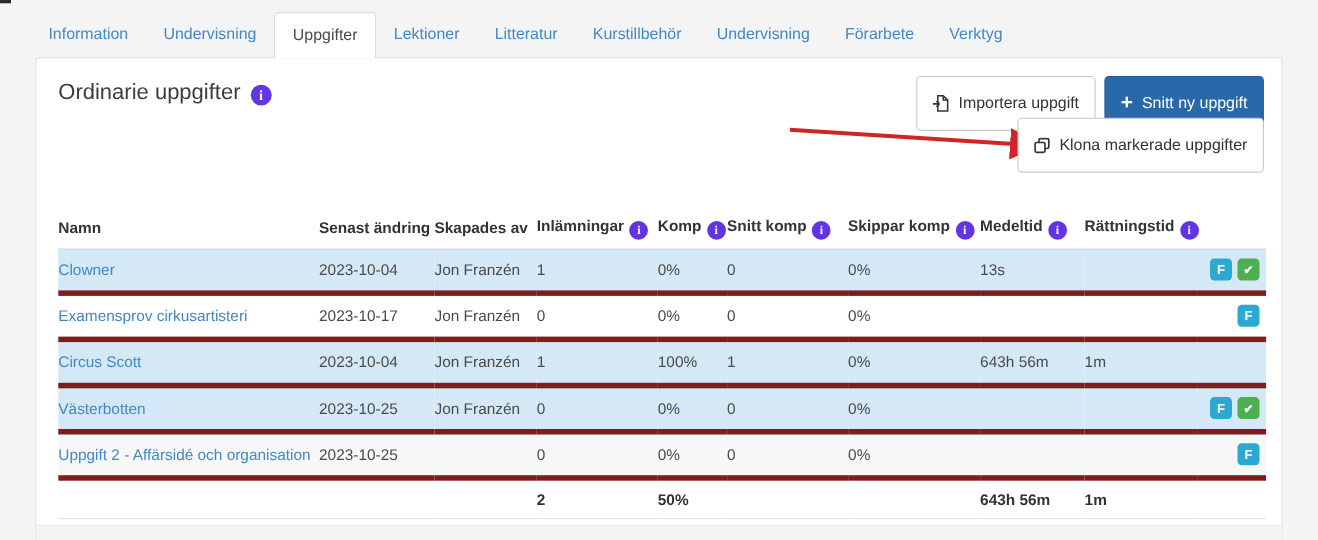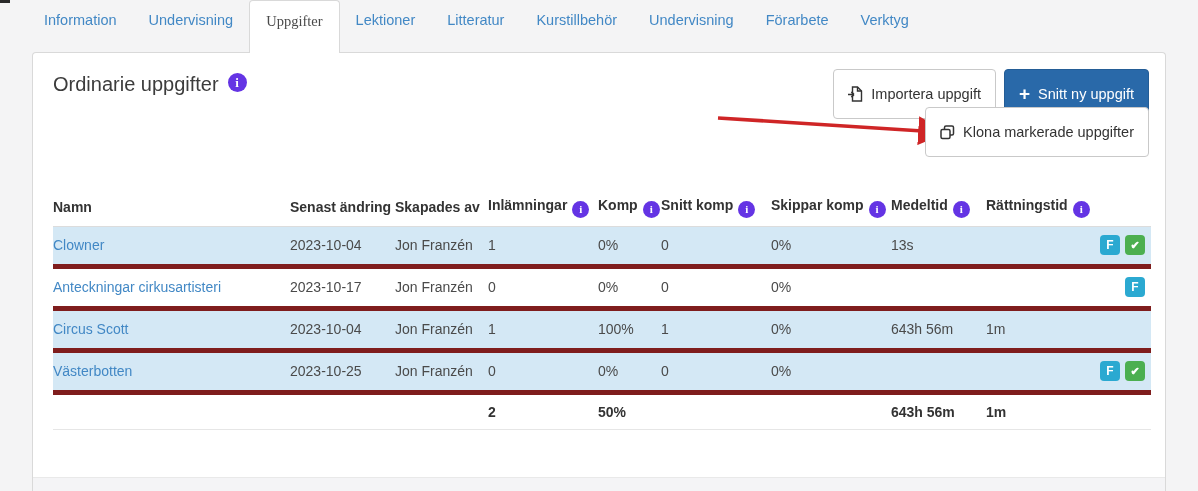--- a/index.html
+++ b/index.html
@@ -10,59 +10,59 @@
     position: relative;
     overflow: hidden;
     color: #444;
   }
   .corner-mark {
     position: absolute; left: 0; top: 0; width: 10px; height: 3px; background: #2a2a2a;
   }
   
   .tabbar {
     display: flex;
+    align-items: flex-end;
     height: 52px;
     padding-left: 28px;
   }
   .tab {
     padding: 12px 16px 13px;
     font-size: 14.5px;
     color: #4288c5;
     cursor: pointer;
     white-space: nowrap;
   }
   .tab.active {
     background: #fff;
     border: 1px solid #d9d9d9;
     border-bottom: none;
     border-radius: 4px 4px 0 0;
     color: #4a4a4a;
     position: relative;
     z-index: 5;
     margin-bottom: -1px;
-    font-family: Liberation Serif, serif;
   }
   
   .card {
     position: relative;
     margin: 0 32px;
     width: 1134px;
     height: 439px;
     background: #fff;
     border: 1px solid #d9d9d9;
     border-bottom: none;
     border-radius: 4px 4px 0 0;
   }
   .card-header {
     display: flex;
     justify-content: space-between;
     align-items: flex-start;
     padding: 16px 16px 0 20px;
   }
-  .title-wrap { display: flex; align-items: flex-start; gap: 9px; padding-top: 4px; }
+  .title-wrap { display: flex; align-items: flex-end; gap: 9px; padding-top: 4px; }
   .page-title { font-size: 20px; font-weight: 400; color: #3c3c3c; }
   .info-badge {
     width: 19px; height: 19px;
     background: #6434e4;
     border-radius: 50%;
     color: #fff;
     font-family: "Liberation Serif", serif;
     font-weight: bold;
     font-size: 13px;
     display: inline-flex; align-items: center; justify-content: center;
@@ -224,21 +224,21 @@
           <td>13s</td>
           <td></td>
           <td>
               <div class="badge-cell">
             <span class="badge badge-f">F</span>
             <span class="badge badge-check">✔</span>
           </div>
             </td>
         </tr>
         <tr>
-          <td><a>Anteckningar cirkusartisteri</a></td>
+          <td><a>Examensprov cirkusartisteri</a></td>
           <td>2023-10-17</td>
           <td>Jon Franzén</td>
           <td>0</td>
           <td>0%</td>
           <td>0</td>
           <td>0%</td>
           <td></td>
           <td></td>
           <td>
               <div class="badge-cell">
@@ -270,20 +270,36 @@
           <td>0%</td>
           <td></td>
           <td></td>
           <td>
               <div class="badge-cell">
             <span class="badge badge-f">F</span>
             <span class="badge badge-check">✔</span>
           </div>
             </td>
         </tr>
+        <tr class="row-gray">
+          <td><a>Uppgift 2 - Affärsidé och organisation</a></td>
+          <td>2023-10-25</td>
+          <td></td>
+          <td>0</td>
+          <td>0%</td>
+          <td>0</td>
+          <td>0%</td>
+          <td></td>
+          <td></td>
+          <td>
+              <div class="badge-cell">
+            <span class="badge badge-f">F</span>
+          </div>
+            </td>
+        </tr>
       </tbody>
       <tfoot>
         <tr>
           <td></td>
             <td></td>
             <td></td>
           <td>2</td>
           <td>50%</td>
           <td></td>
             <td></td>

